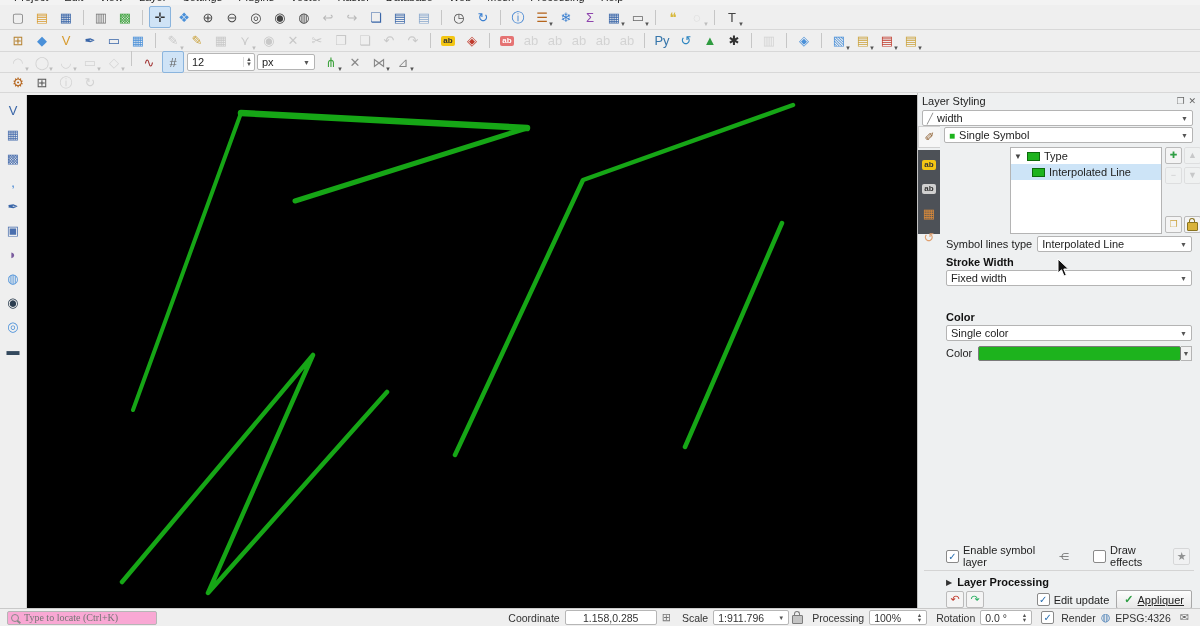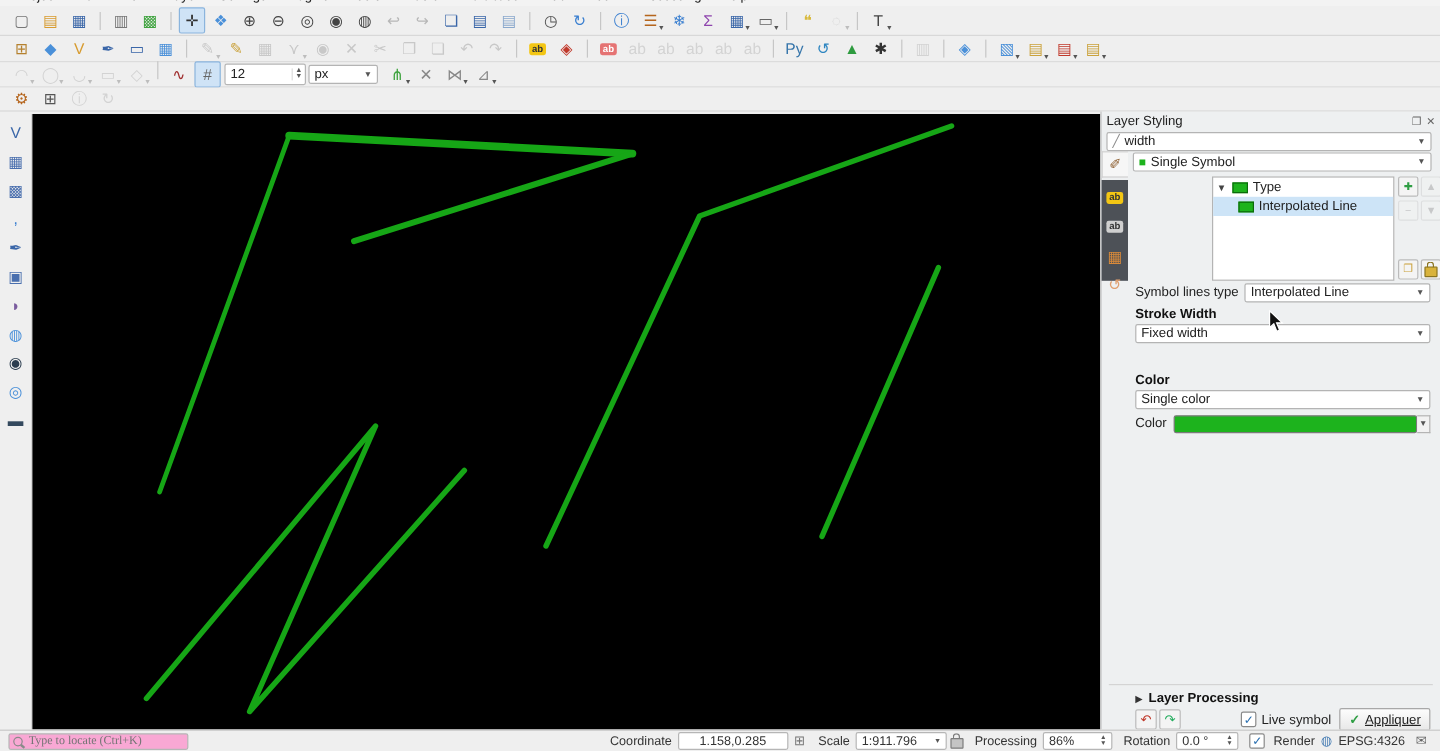--- a/index.html
+++ b/index.html
@@ -556,37 +556,45 @@
         <span>Single color</span>
         <span class="arrow">▼</span>
       </span>
     </div>
     <div class="panel-row" style="top:252px;height:16px">
       <span class="plabel" style="width:32px">Color</span>
       <span class="swatch" id="colorSwatch" style="background: rgb(29, 179, 29);"></span>
       <span class="swatch-dd">▼</span>
     </div>
 
+    <div class="panel-row" style="top:456px;height:14px">
+      <span class="chk on"></span>
+      <span>Enable symbol layer</span>
+      <span style="margin-left:6px;color:#666;font-size:10px">⋲</span>
+      <span style="margin-left:24px" class="chk"></span>
+      <span>Draw effects</span>
+      <span class="smallbtn" style="margin-left:8px;opacity:.45">★</span>
+    </div>
 
     <div class="hsep" style="top:477px"></div>
     <div class="panel-row" style="top:482px;height:14px">
       <span style="font-size:8px;margin-right:5px;color:#333">▶</span>
       <span class="gb-head">Layer Processing</span>
     </div>
 
     <div class="panel-row" style="top:498px;height:17px;left:28px">
       <span class="smallbtn">
           <span style="color:#c0392b">↶</span>
         </span>
       <span class="smallbtn">
           <span style="color:#27ae60">↷</span>
         </span>
       <span style="flex:1"></span>
       <span class="chk on"></span>
-      <span>Live symbol</span>
+      <span>Edit update</span>
       <span id="applyBtn" style="margin-left:7px">
         <span class="ck">✓</span>
         <span style="text-decoration:underline">Appliquer</span>
       </span>
     </div>
   </div>
 
   <div id="status">
     <div id="locator">
       <span class="magico"></span>
@@ -599,21 +607,21 @@
         </span>
       <span class="sico" style="color:#777">⊞</span>
       <span class="slabel">Scale</span>
       <span class="sfield" style="width:66px">
         <span>1:911.796</span>
         <span style="margin-left:auto;font-size:6px;color:#555">▼</span>
       </span>
       <span class="lockico gray"></span>
       <span class="slabel">Processing</span>
       <span class="sfield" style="width:48px">
-        <span>86%</span>
+        <span>100%</span>
         <span class="sarr" style="margin-left:auto">
             <span>▲</span>
             <span>▼</span>
           </span>
       </span>
       <span class="slabel">Rotation</span>
       <span class="sfield" style="width:42px">
         <span>0.0 °</span>
         <span class="sarr" style="margin-left:auto">
             <span>▲</span>

